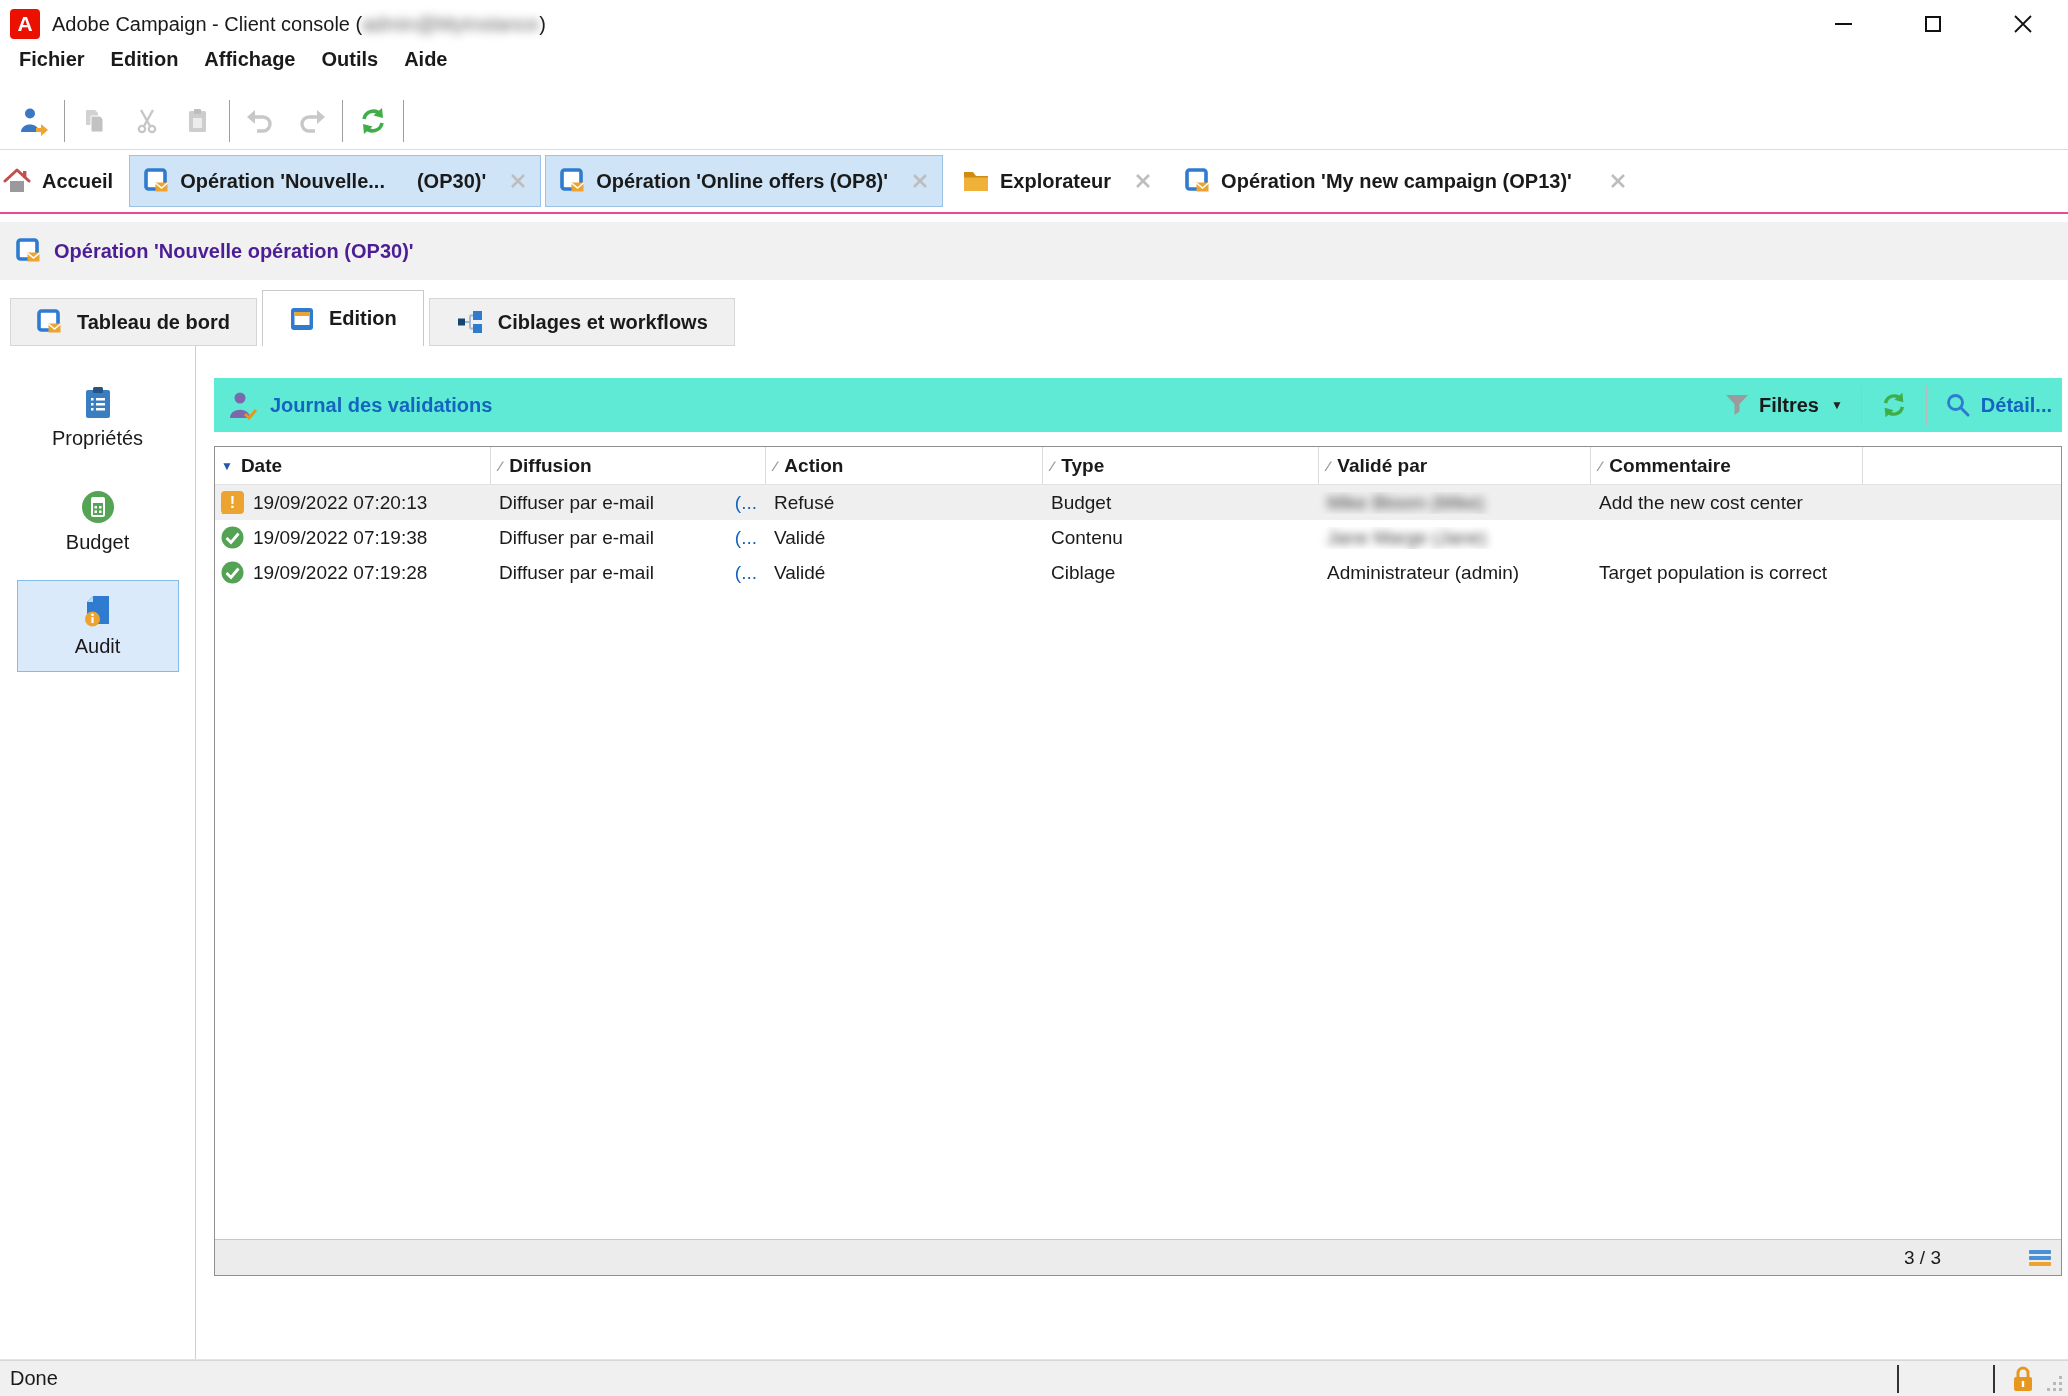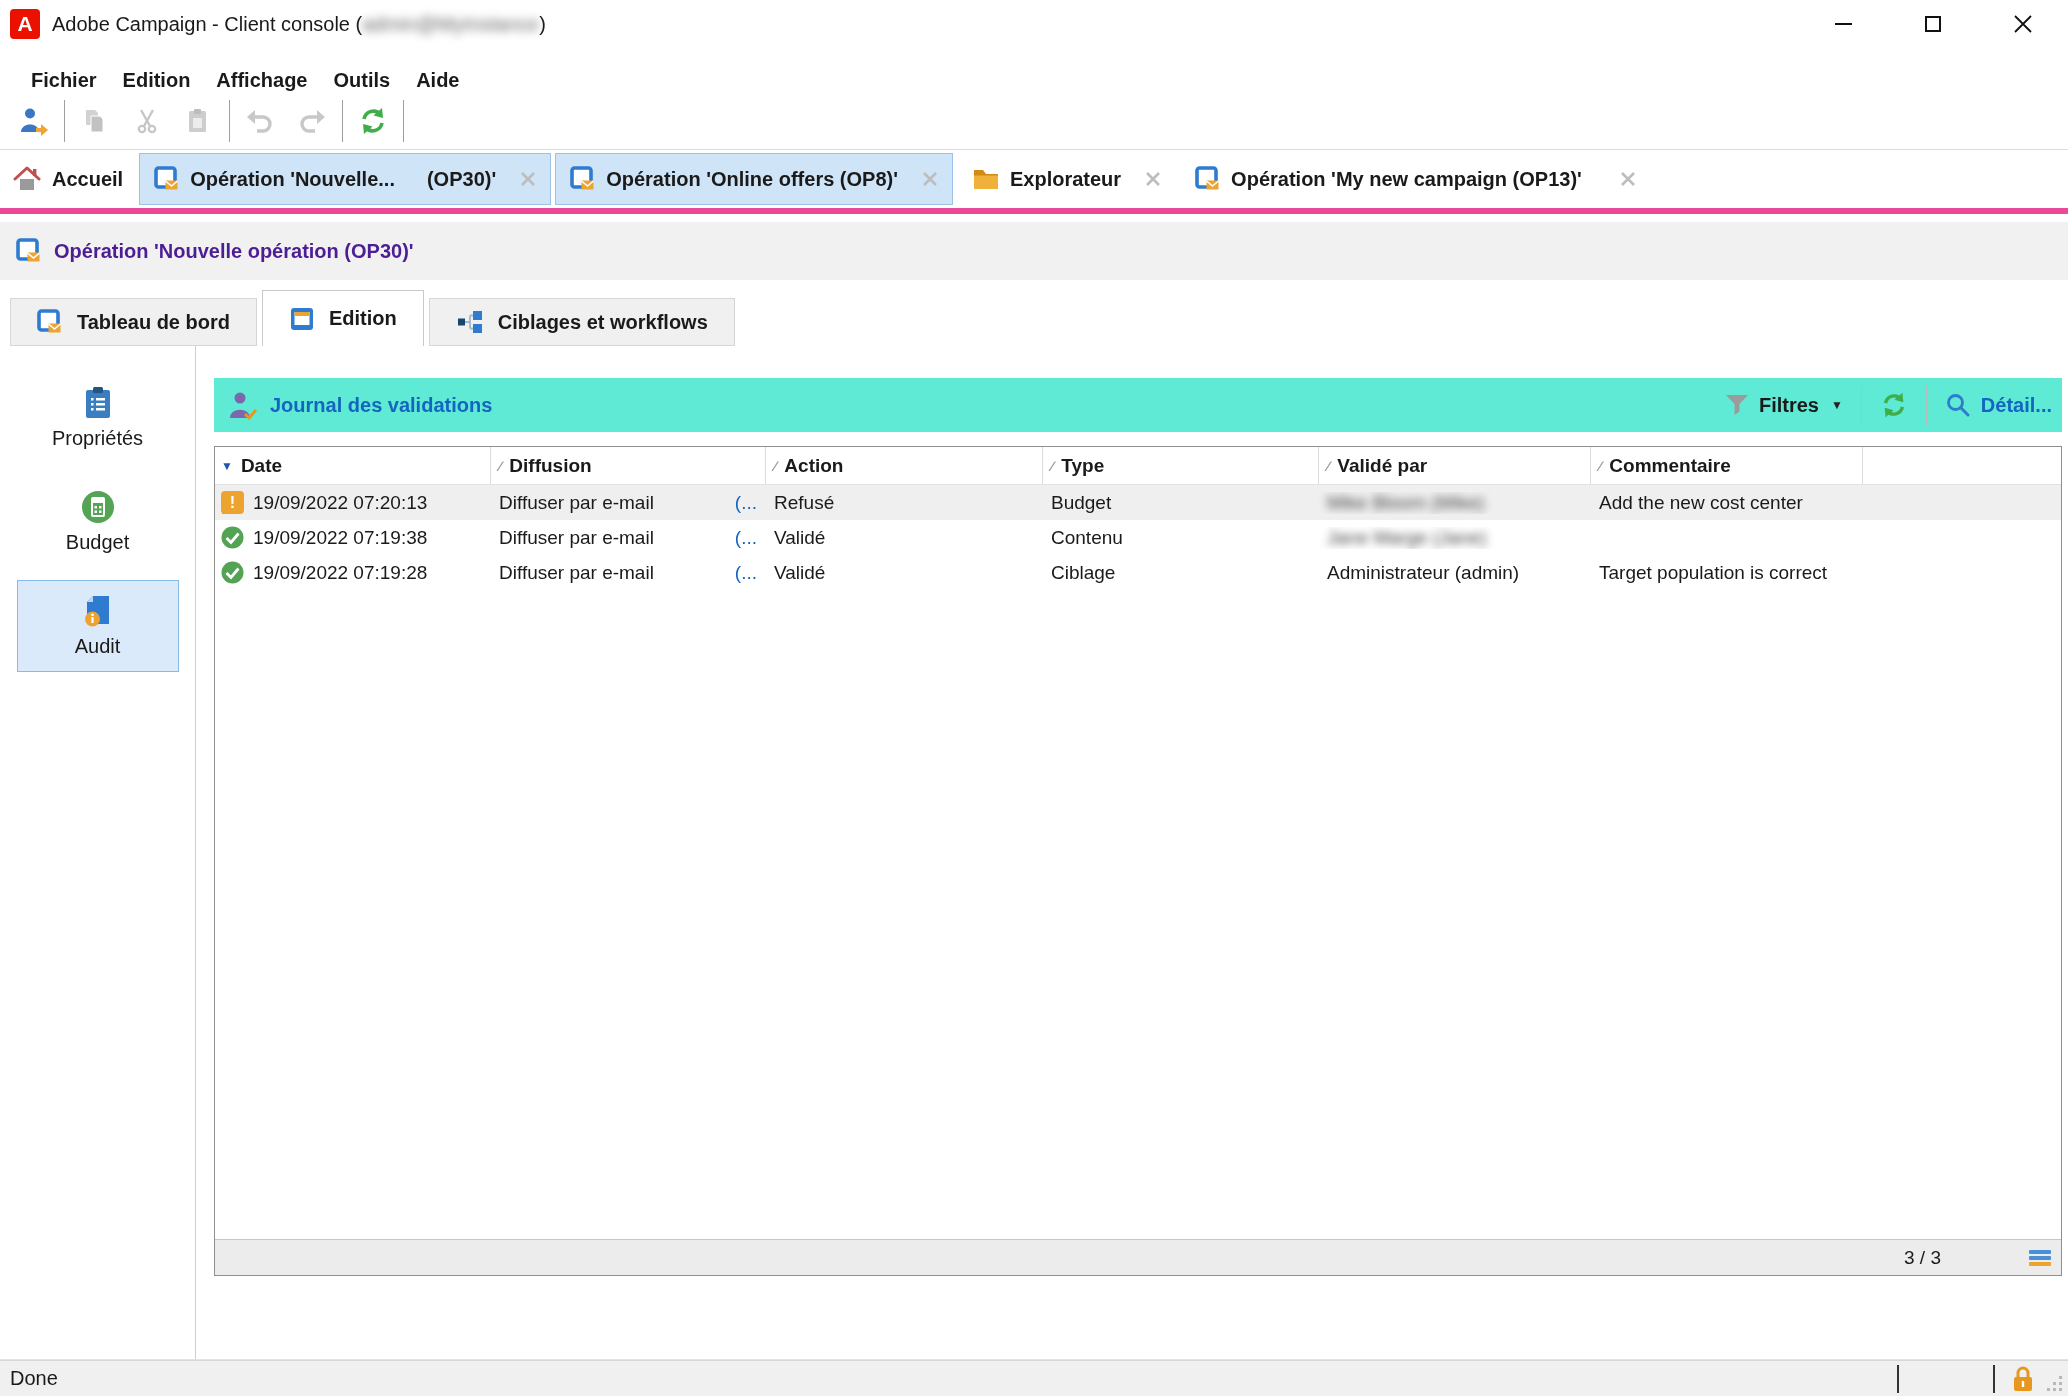--- a/index.html
+++ b/index.html
@@ -17,30 +17,30 @@
     font-weight:700; font-size:21px; display:flex; align-items:center; justify-content:center; }
   .title { font-size:20px; margin-left:12px; display:flex; align-items:center;justify-content:flex-end; }
   .blurred { filter:blur(5px); color:#666; }
   .row-blur { filter:blur(4px); color:#444; }
   .win-controls { margin-left:auto; display:flex; height:100%; }
   .win-btn { width:90px; display:flex; align-items:center; justify-content:center; }
   .glyph-min { width:17px; height:2px; background:#111; display:block; }
   .glyph-max { width:16px; height:16px; border:2px solid #111; display:block; }
 
   
-  .menubar { height:44px; display:flex; align-items:flex-end; padding-left:6px;margin-left:12px; }
+  .menubar { height:44px; display:flex; align-items:flex-start; padding-left:6px; }
   .menu-item { font-size:20px; font-weight:600; padding:0 13px; }
 
   
   .toolbar { height:58px; display:flex; align-items:center; padding-left:8px; border-bottom:1px solid #dcdcdc; }
   .tb-btn { display:flex; align-items:center; justify-content:center; width:52px; height:46px; }
   .tb-sep { width:1px; height:42px; background:#9f9f9f; margin:0 4px; }
 
   
-  .tabstrip { height:64px; display:flex; align-items:center; padding-left:10px; border-bottom:6px solid #ec4899; }
+  .tabstrip { height:64px; display:flex; align-items:center; border-bottom:2px solid #ec4899; }
   .home-tab { display:flex; align-items:center; gap:10px; padding:0 12px 0 2px; font-size:20px; font-weight:600; }
   .ntab { height:52px; display:flex; align-items:center; gap:10px; padding:0 14px; margin-left:4px;
     font-size:20px; font-weight:600; border:1px solid transparent; white-space:nowrap; }
   .ntab.hl { background:#cfe4f7; border-color:#9cc3e5; }
   .ntab .code { margin-left:22px; }
   .ntab .x-wrap { margin-left:14px; display:flex; }
   .ntab.far-x .x-wrap { margin-left:28px; }
 
   
   .breadcrumb { height:58px; margin:8px 0 10px; background:#f1f1f1; display:flex; align-items:center;

